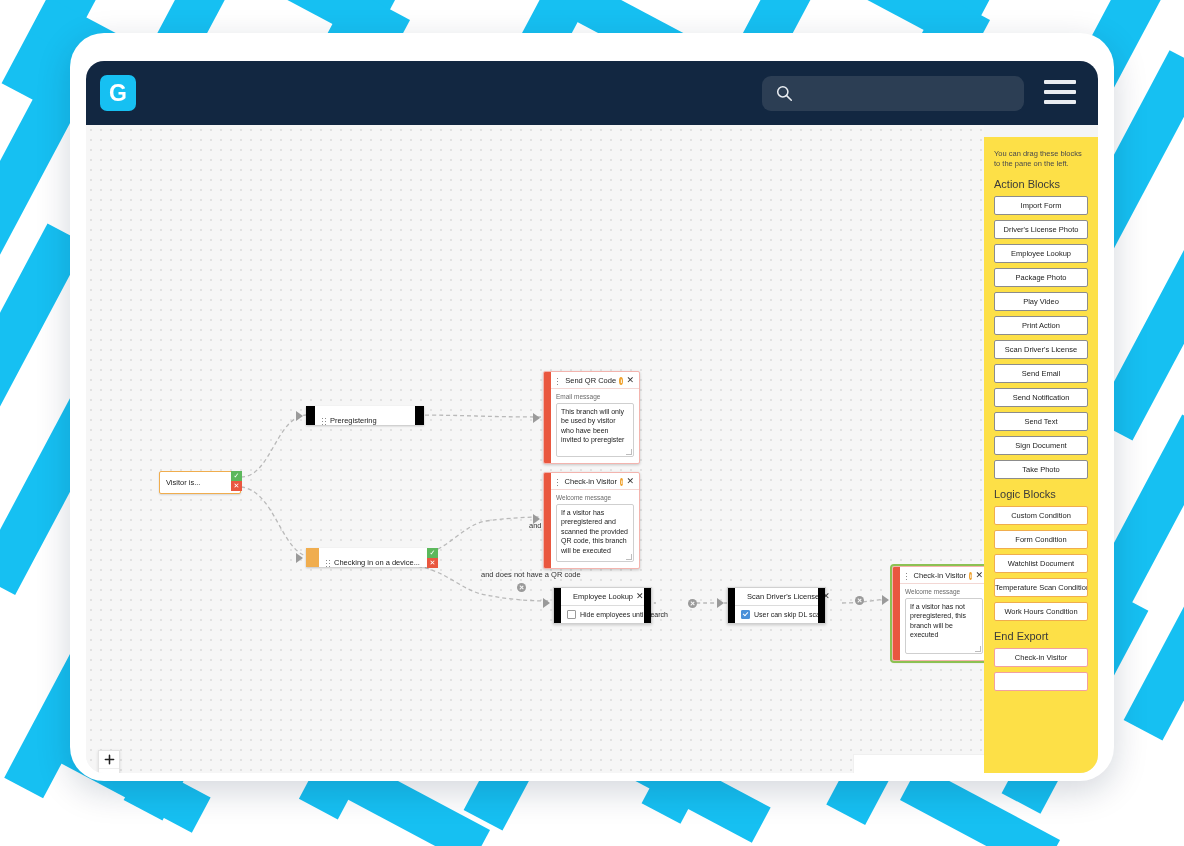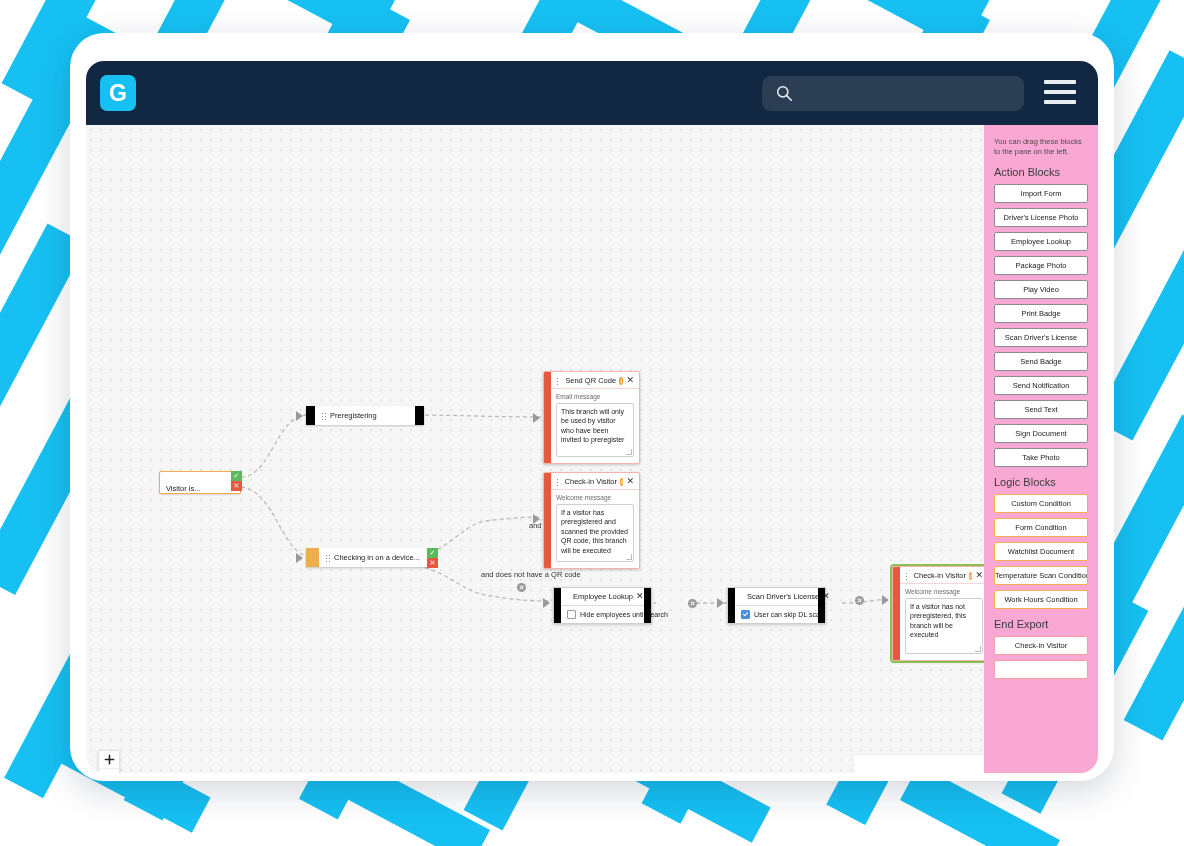--- a/index.html
+++ b/index.html
@@ -51,28 +51,28 @@
   .arrow-in{position:absolute;width:0;height:0;border-top:5px solid transparent;border-bottom:5px solid transparent;border-left:7px solid #9a9a9a;}
   .grip{display:inline-block;width:6px;height:8px;margin-right:3px;vertical-align:-1px;
     background-image:radial-gradient(#8a8a8a 40%, transparent 42%);background-size:3px 3px;}
   .info-dot{display:inline-block;width:8px;height:8px;border-radius:50%;background:#f0a22e;color:#fff;
     font-size:6px;line-height:8px;text-align:center;font-weight:bold;vertical-align:0px;}
   .x-close{color:#333;font-size:9px;cursor:pointer;line-height:1;}
   
   .pill{height:19px;display:flex;align-items:center;box-shadow:0 1px 2px rgba(0,0,0,.22);}
   .pill .cap{width:9px;height:19px;background:#000000;}
   .pill .cap.amber{background:#f0ad4e;width:13px;}
-  .pill .body{background:#ffffff;height:19px;display:flex;align-items:center;padding:0 6px;font-size:7.5px;color:#222;white-space:nowrap;}
+  .pill .body{background:#ffffff;height:19px;display:flex;align-items:flex-end;padding:0 6px;font-size:7.5px;color:#222;white-space:nowrap;}
   
   .ports{position:absolute;right:-1px;top:0;width:11px;}
   .port{width:11px;height:10px;display:flex;align-items:center;justify-content:center;font-size:7px;color:#fff;}
   .port.ok{background:#5cb85c;}
   .port.no{background:#e9573f;}
   
-  .cond{height:21px;background:#ffffff;border:1px solid #f0ad4e;border-radius:2px;display:flex;align-items:flex-end;
+  .cond{height:21px;background:#ffffff;border:1px solid #f0ad4e;border-radius:2px;display:flex;align-items:center;
     padding:0 6px;font-size:7.5px;color:#222;box-shadow:0 1px 2px rgba(0,0,0,.14);}
   
   .card{background:#ffffff;border:1px solid #f3b4ae;border-radius:2px;box-shadow:0 1px 3px rgba(0,0,0,.2);overflow:hidden;}
   .card.selected{outline:2px solid #8cc152;outline-offset:0px;}
   .card .accent{position:absolute;left:0;top:0;width:7px;height:100%;background:#e9573f;}
   .card .inner{margin-left:7px;}
   .card-head{display:flex;align-items:center;gap:3px;padding:4px 5px 3px 5px;border-bottom:1px solid #f3d7d4;}
   .card-title{font-size:7.5px;color:#222;white-space:nowrap;flex:1;}
   .card-body{padding:4px 5px 6px 5px;}
   .field-label{font-size:6.5px;color:#6b6b6b;margin-bottom:3px;}
@@ -91,21 +91,21 @@
     border-right:1.3px solid #fff;border-bottom:1.3px solid #fff;transform:rotate(42deg);}
   .cbnode .sidecap{position:absolute;top:0;width:7px;height:100%;background:#000;}
   
   #zoom-controls{position:absolute;left:12px;top:625px;width:20px;background:#fff;border:1px solid #e3e3e3;
     box-shadow:0 1px 3px rgba(0,0,0,.12);}
   #zoom-controls .zc{height:17px;display:flex;align-items:center;justify-content:center;border-bottom:1px solid #eee;cursor:pointer;}
   #zoom-controls .zc:last-child{border-bottom:none;}
   
   #minimap{position:absolute;left:767px;top:629px;width:133px;height:85px;background:#fff;border:1px solid #f0f0f0;}
   
-  #sidebar{position:absolute;left:898px;top:64px;width:114px;height:648px;background:#f9a8d4;padding:12px 10px 0 10px;box-sizing:border-box;}
+  #sidebar{position:absolute;left:898px;top:76px;width:114px;height:648px;background:#fde047;padding:12px 10px 0 10px;box-sizing:border-box;}
   #sidebar .hint{font-size:7.5px;color:#4a4a4a;line-height:1.35;margin-bottom:9px;}
   #sidebar h3{font-size:11px;color:#3a3a3a;font-weight:normal;margin:9px 0 6px 0;}
   .blk{display:block;width:100%;box-sizing:border-box;background:#fff;border:1px solid #8c8c8c;border-radius:2px;
     height:19px;line-height:17px;text-align:center;font-size:7.5px;color:#222;margin-bottom:5px;cursor:grab;
     font-family:"Liberation Sans",sans-serif;white-space:nowrap;overflow:hidden;}
   .blk.logic{border-color:#f0ad4e;}
   .blk.end{border-color:#f2a0a0;}
 </style>
 </head>
 <body>
@@ -337,23 +337,23 @@
 
     <div id="sidebar">
       <div class="hint">You can drag these blocks to the pane on the left.</div>
       <div id="sidebar-sections">
           <h3>Action Blocks</h3>
           <div class="blk ">Import Form</div>
           <div class="blk ">Driver's License Photo</div>
           <div class="blk ">Employee Lookup</div>
           <div class="blk ">Package Photo</div>
           <div class="blk ">Play Video</div>
-          <div class="blk ">Print Badge</div>
+          <div class="blk ">Print Action</div>
           <div class="blk ">Scan Driver's License</div>
-          <div class="blk ">Send Badge</div>
+          <div class="blk ">Send Email</div>
           <div class="blk ">Send Notification</div>
           <div class="blk ">Send Text</div>
           <div class="blk ">Sign Document</div>
           <div class="blk ">Take Photo</div>
           <h3>Logic Blocks</h3>
           <div class="blk logic">Custom Condition</div>
           <div class="blk logic">Form Condition</div>
           <div class="blk logic">Watchlist Document</div>
           <div class="blk logic">Temperature Scan Condition</div>
           <div class="blk logic">Work Hours Condition</div>

